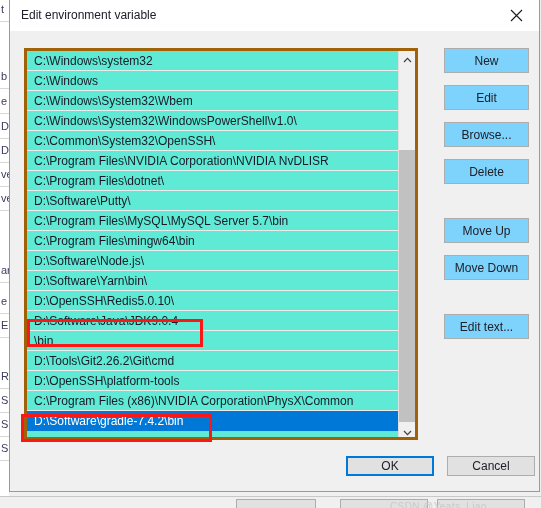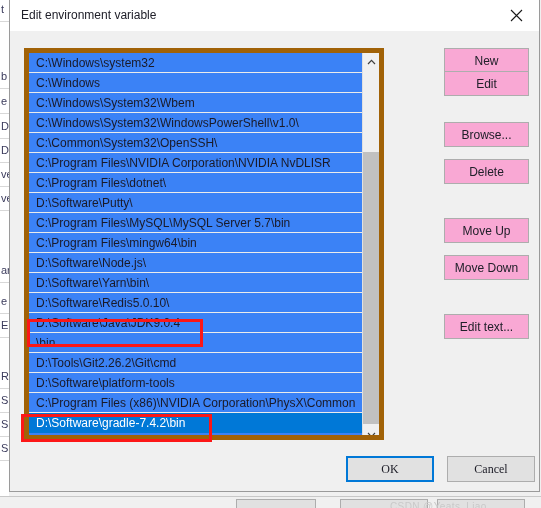--- a/index.html
+++ b/index.html
@@ -100,24 +100,24 @@
     left: 0; top: 31px;
     width: 529px;
     height: 459px;
     background: #f0f0f0;
   }
 
   
   .listbox {
     position: absolute;
     left: 14px; top: 17px;
-    width: 360px;
+    width: 394px;
     height: 392px;
-    background: #3b82f6;
-    border: 5px solid #a16207;
+    background: #5eead4;
+    border: 3px solid #a16207;
     box-sizing: border-box;
     overflow: hidden;
   }
   .list-rows {
     position: absolute;
     left: 0; top: 0;
     width: 383px;
   }
   .list-row {
     position: relative;
@@ -170,43 +170,43 @@
     background: #c1c1c1;
     cursor: default;
   }
 
   
   .side-btn {
     position: absolute;
     left: 434px;
     width: 85px;
     height: 25px;
-    background: #f9a8d4;
+    background: #7dd3fc;
     border: 1px solid #adadad;
     box-sizing: border-box;
     font-family: "Liberation Sans", sans-serif;
     font-size: 12px;
     color: #20202a;
     display: flex;
     align-items: center;
     justify-content: center;
     cursor: default;
     padding: 0;
   }
 
   
   .bottom-btn {
     position: absolute;
     top: 425px;
     width: 88px;
-    height: 26px;
+    height: 20px;
     background: #e1e1e1;
     border: 1px solid #adadad;
     box-sizing: border-box;
-    font-family: Liberation Serif, serif;
+    font-family: Liberation Sans, sans-serif;
     font-size: 12px;
     color: #20202a;
     display: flex;
     align-items: center;
     justify-content: center;
     cursor: default;
     padding: 0;
   }
   .bottom-btn.ok {
     left: 336px;
@@ -300,25 +300,25 @@
           <div class="list-row">C:\Windows\System32\Wbem</div>
           <div class="list-row">C:\Windows\System32\WindowsPowerShell\v1.0\</div>
           <div class="list-row">C:\Common\System32\OpenSSH\</div>
           <div class="list-row">C:\Program Files\NVIDIA Corporation\NVIDIA NvDLISR</div>
           <div class="list-row">C:\Program Files\dotnet\</div>
           <div class="list-row">D:\Software\Putty\</div>
           <div class="list-row">C:\Program Files\MySQL\MySQL Server 5.7\bin</div>
           <div class="list-row">C:\Program Files\mingw64\bin</div>
           <div class="list-row">D:\Software\Node.js\</div>
           <div class="list-row">D:\Software\Yarn\bin\</div>
-          <div class="list-row">D:\Software\Redis5.0.10\</div>
+          <div class="list-row">D:\OpenSSH\Redis5.0.10\</div>
           <div class="list-row">D:\Software\Java\JDK9.0.4</div>
           <div class="list-row">\bin</div>
           <div class="list-row">D:\Tools\Git2.26.2\Git\cmd</div>
-          <div class="list-row">D:\Software\platform-tools</div>
+          <div class="list-row">D:\OpenSSH\platform-tools</div>
           <div class="list-row">C:\Program Files (x86)\NVIDIA Corporation\PhysX\Common</div>
           <div class="list-row selected">D:\Software\gradle-7.4.2\bin</div>
         </div>
 
       <div class="scrollbar">
         <div class="sb-arrow up">
           <svg width="9" height="6" viewBox="0 0 9 6" aria-hidden="true">
             <path d="M1 5 L4.5 1.3 L8 5" stroke="#404040" stroke-width="1.2" fill="none"></path>
           </svg>
         </div>
@@ -326,21 +326,21 @@
         <div class="sb-arrow down">
           <svg width="9" height="6" viewBox="0 0 9 6" aria-hidden="true">
             <path d="M1 1 L4.5 4.7 L8 1" stroke="#404040" stroke-width="1.2" fill="none"></path>
           </svg>
         </div>
       </div>
     </div>
 
     <div id="side-buttons">
         <div class="side-btn" style="top: 17px;">New</div>
-        <div class="side-btn" style="top: 40px;">Edit</div>
+        <div class="side-btn" style="top: 54px;">Edit</div>
         <div class="side-btn" style="top: 91px;">Browse...</div>
         <div class="side-btn" style="top: 128px;">Delete</div>
         <div class="side-btn" style="top: 187px;">Move Up</div>
         <div class="side-btn" style="top: 224px;">Move Down</div>
         <div class="side-btn" style="top: 283px;">Edit text...</div>
       </div>
 
     <div class="bottom-btn ok">OK</div>
     <div class="bottom-btn cancel">Cancel</div>
 

